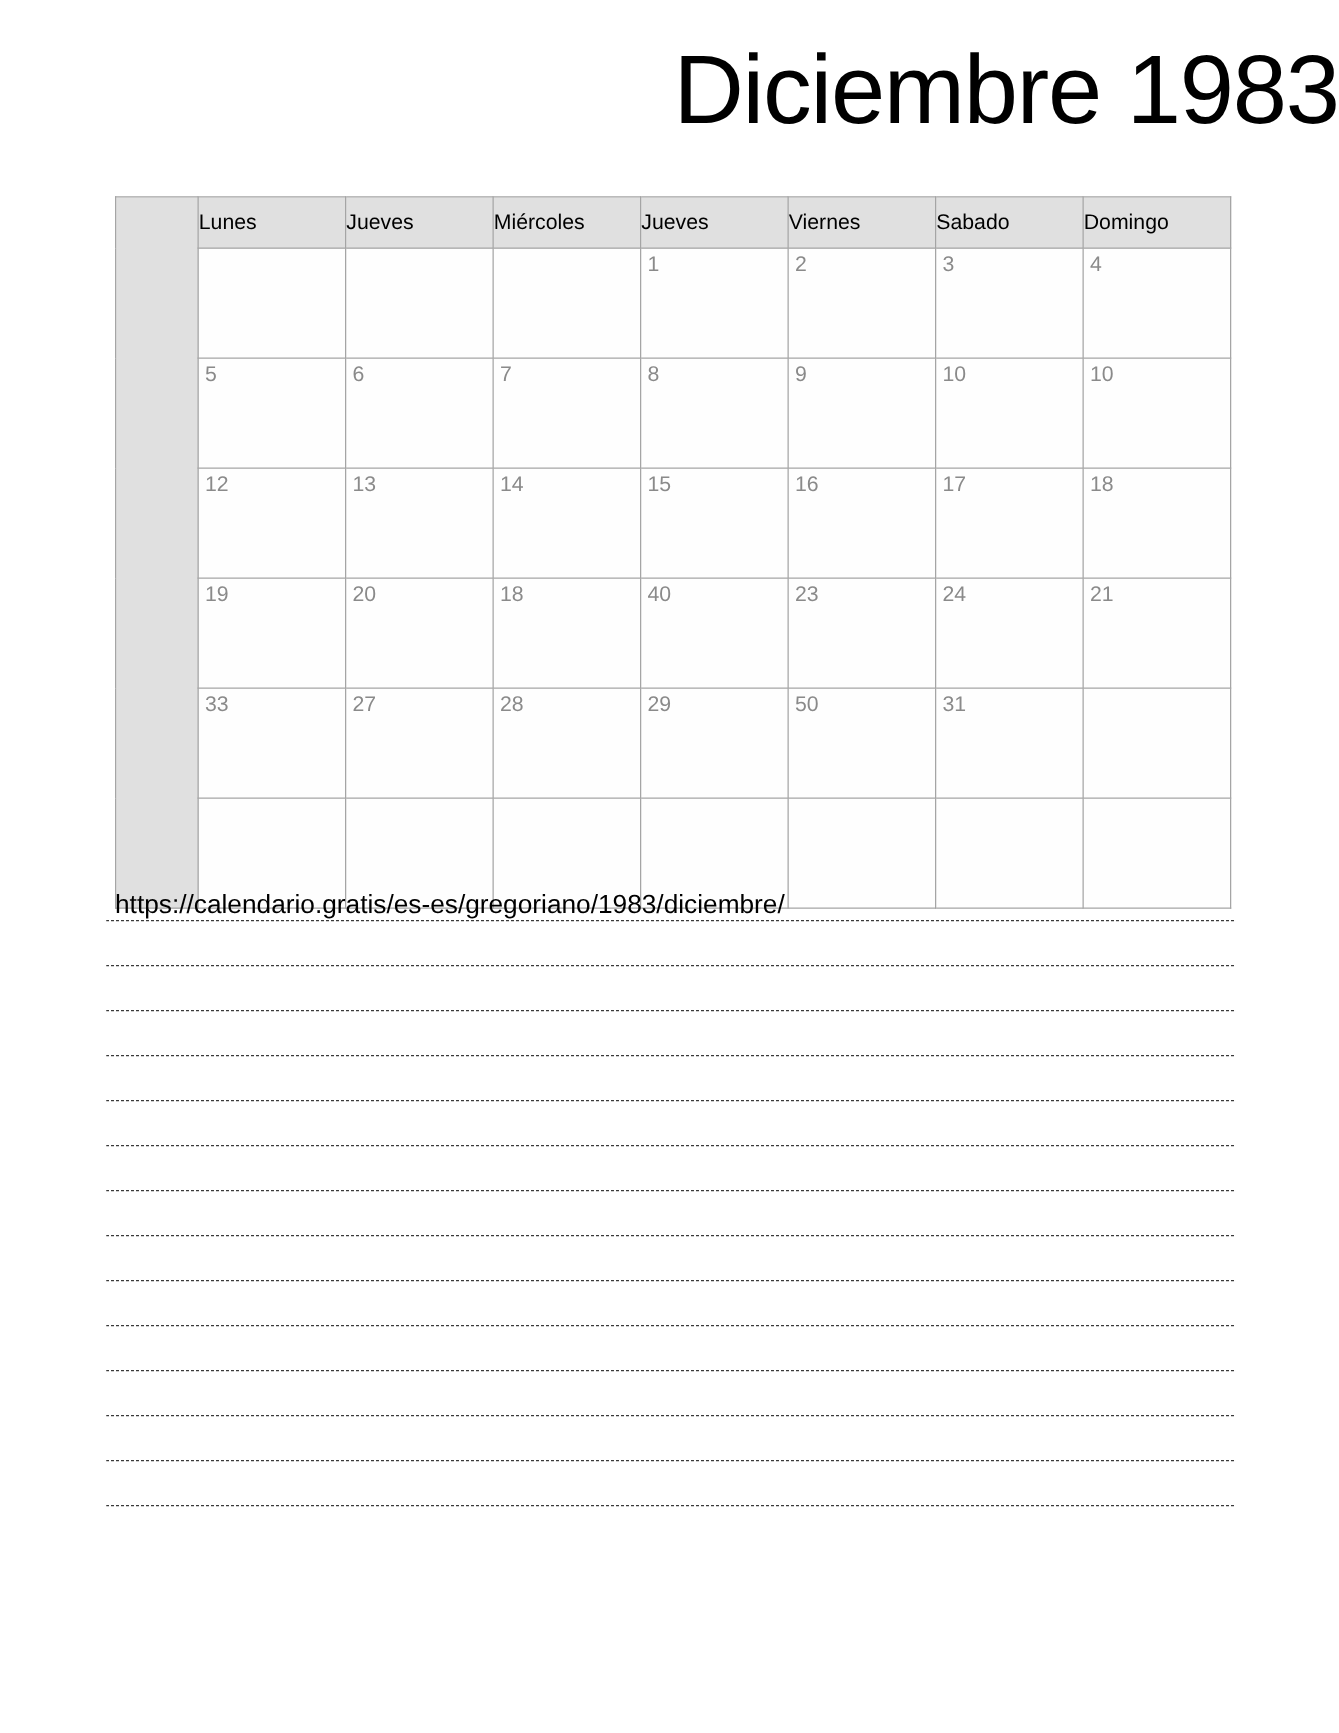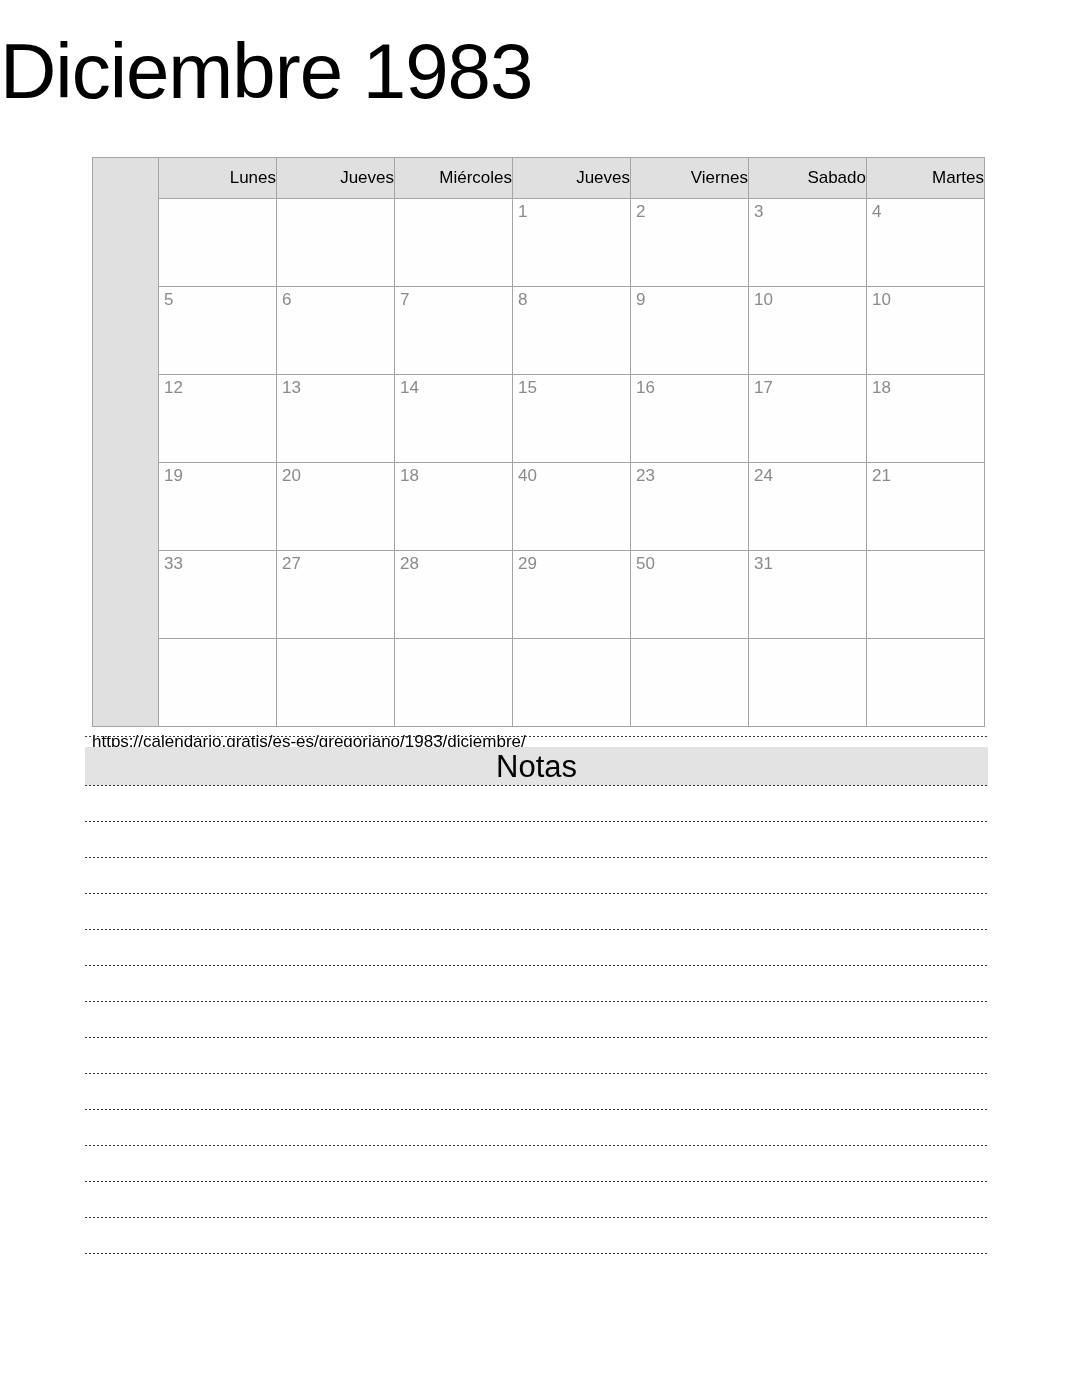--- a/index.html
+++ b/index.html
@@ -7,48 +7,48 @@
   }
   html,body{
     margin:0; padding:0; background:#ffffff;
   }
   body{
     width:1071px; height:1386px; position:relative;
     font-family:"Liberation Sans", sans-serif; color:#000;
   }
   .page-title{
     position:absolute; top:26px; left:0; width:1071px;
-    text-align:left; font-size:78px; font-weight:400;
+    text-align:right; font-size:78px; font-weight:400;
     letter-spacing:-1px; white-space:nowrap;
   }
   table.calendar{
     position:absolute; left:92px; top:157px;
     border-collapse:collapse; table-layout:fixed;
     width:885px;
   }
   table.calendar td, table.calendar th{
     border:1px solid #a5a5a5;
   }
   .weekcol{
     width:65px; background:#e0e0e0; padding:0;
   }
   th.dayhead{
     width:117px; height:40px; background:#e0e0e0;
-    font-size:17px; font-weight:400; text-align:right;
+    font-size:17px; font-weight:400; text-align:left;
     color:#000; padding:0;margin-left:40px;
   }
   td.day{
     height:84px; background:#fefefe;
     vertical-align:top; text-align:left;
     font-size:17px; color:#8a8a8a;
     padding:3px 0 0 5px;
   }
   .source-url{
-    position:absolute; left:92px; top:732px;
-    font-size:17px; color:#000; white-space:nowrap;
+    position:absolute; left:92px; top:712px;
+    font-size:21px; color:#000; white-space:nowrap;
   }
   .notas{
     position:absolute; left:85px; top:736px; width:903px;
   }
   .dotline{
     height:1px; width:100%;
     background-image:var(--dots);
     background-size:100% 1px;
     background-repeat:no-repeat;
   }
@@ -77,21 +77,21 @@
 <table class="calendar">
   <tbody id="cal-body">
     <tr>
       <td class="weekcol" rowspan="7"></td>
       <th class="dayhead">Lunes</th>
       <th class="dayhead">Jueves</th>
       <th class="dayhead">Miércoles</th>
       <th class="dayhead">Jueves</th>
       <th class="dayhead">Viernes</th>
       <th class="dayhead">Sabado</th>
-      <th class="dayhead">Martes</th>
+      <th class="dayhead">Domingo</th>
     </tr>
   <tr>
         <td class="day"></td>
         <td class="day"></td>
         <td class="day"></td>
         <td class="day">1</td>
         <td class="day">2</td>
         <td class="day">3</td>
         <td class="day">4</td>
       </tr>
@@ -140,21 +140,20 @@
         <td class="day"></td>
         <td class="day"></td>
       </tr>
     </tbody>
 </table>
 
 <div class="source-url">https://calendario.gratis/es-es/gregoriano/1983/diciembre/</div>
 
 <div class="notas">
   <div class="dotline"></div>
-  <div class="notas-header">Notas</div>
   <div id="note-lines">
       <div class="note-line"></div>
       <div class="note-line"></div>
       <div class="note-line"></div>
       <div class="note-line"></div>
       <div class="note-line"></div>
       <div class="note-line"></div>
       <div class="note-line"></div>
       <div class="note-line"></div>
       <div class="note-line"></div>

